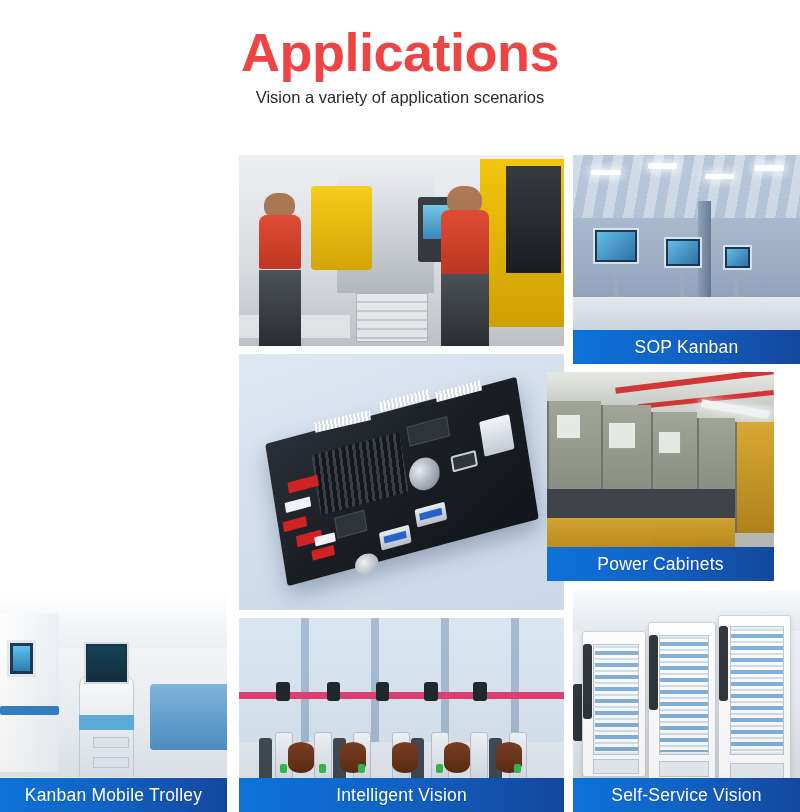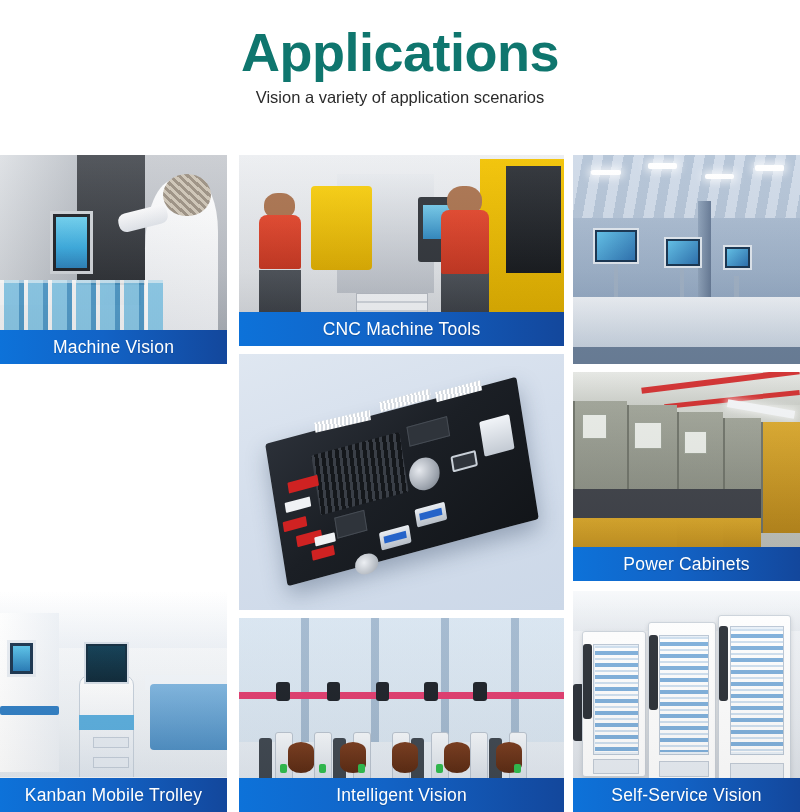--- a/index.html
+++ b/index.html
@@ -8,21 +8,21 @@
     width:800px; height:812px;
     background:#ffffff;
     font-family:"Liberation Sans", sans-serif;
     overflow:hidden;
   }
   .page { position:relative; width:800px; height:812px; background:#fff; }
 
   
   .header { width:100%; text-align:center; padding-top:22px; }
   .page-title {
-    font-size:54px; font-weight:bold; color:#0f766e; letter-spacing:-0.5px;
+    font-size:54px; font-weight:bold; color:#ef4444; letter-spacing:-0.5px;
     line-height:1.12;
   }
   .page-subtitle {
     font-size:16.5px; color:#2b2b2b; margin-top:6px; font-weight:400;
   }
 
   
   .grid {
     position:absolute; left:0; top:155px; width:800px; height:657px;
   }
@@ -310,55 +310,38 @@
 
 <div class="page">
 
   <div class="header">
     <div class="page-title">Applications</div>
     <div class="page-subtitle">Vision a variety of application scenarios</div>
   </div>
 
   <div class="grid">
 
-    <div class="cell" style="left:0; top:0; width:227px; height:209px;">
-      <div class="photo">
-        <div class="scene sc-mv">
-          <i class="mach"></i>
-            <i class="drk"></i>
-            <i class="hmi"></i>
-          <i class="coat"></i>
-            <i class="hair"></i>
-            <i class="arm"></i>
-          <i class="bots"></i>
-            <i class="belt"></i>
-        </div>
-        <div class="vig"></div>
-      </div>
-      <div class="label-bar">Machine Vision</div>
-    </div>
 
     <div class="cell cnc" style="left:239px; top:0; width:325px; height:191px;">
       <div class="photo">
         <div class="scene sc-cnc">
           <i class="yr"></i>
             <i class="yr2"></i>
             <i class="grey"></i>
             <i class="ymid"></i>
           <i class="ctrl"></i>
             <i class="bench"></i>
             <i class="draw"></i>
           <i class="leg1"></i>
             <i class="leg2"></i>
           <i class="p1"></i>
             <i class="p2"></i>
         </div>
         <div class="vig"></div>
       </div>
-      <div class="label-bar" style="bottom:0;">CNC Machine Tools</div>
     </div>
 
     <div class="cell" style="left:573px; top:0; width:227px; height:209px;">
       <div class="photo">
         <div class="scene sc-sop">
           <i class="ceil"></i>
           <i class="lamp l1"></i>
             <i class="lamp l2"></i>
             <i class="lamp l3"></i>
             <i class="lamp l4"></i>
@@ -367,20 +350,21 @@
             <i class="post p2"></i>
             <i class="post p3"></i>
           <i class="mon m1"></i>
             <i class="mon m2"></i>
             <i class="mon m3"></i>
           <i class="benchrow"></i>
             <i class="dk"></i>
         </div>
         <div class="vig"></div>
       </div>
+      <div class="label-bar">SOP Kanban</div>
     </div>
 
 
     <div class="center-panel" style="left:239px; top:199px; width:325px; height:256px;">
       <div class="board-wrap">
         <div class="board">
           <i class="hdr t1"></i>
             <i class="hdr t2"></i>
             <i class="hdr t3"></i>
           <i class="hs"></i>
@@ -395,21 +379,21 @@
             <i class="red r2"></i>
             <i class="red r3"></i>
             <i class="red r4"></i>
           <i class="wh h1"></i>
             <i class="wh h2"></i>
           <i class="jack"></i>
         </div>
       </div>
     </div>
 
-    <div class="cell" style="left:573px; top:217px; width:227px; height:209px;">
+    <div class="cell" style="left:547px; top:217px; width:227px; height:209px;">
       <div class="photo">
         <div class="scene sc-pow">
           <i class="roof"></i>
             <i class="pipe"></i>
             <i class="pipe2"></i>
             <i class="tube"></i>
           <i class="cab c1"></i>
             <i class="cab c2"></i>
             <i class="cab c3"></i>
           <i class="cab c4"></i>

